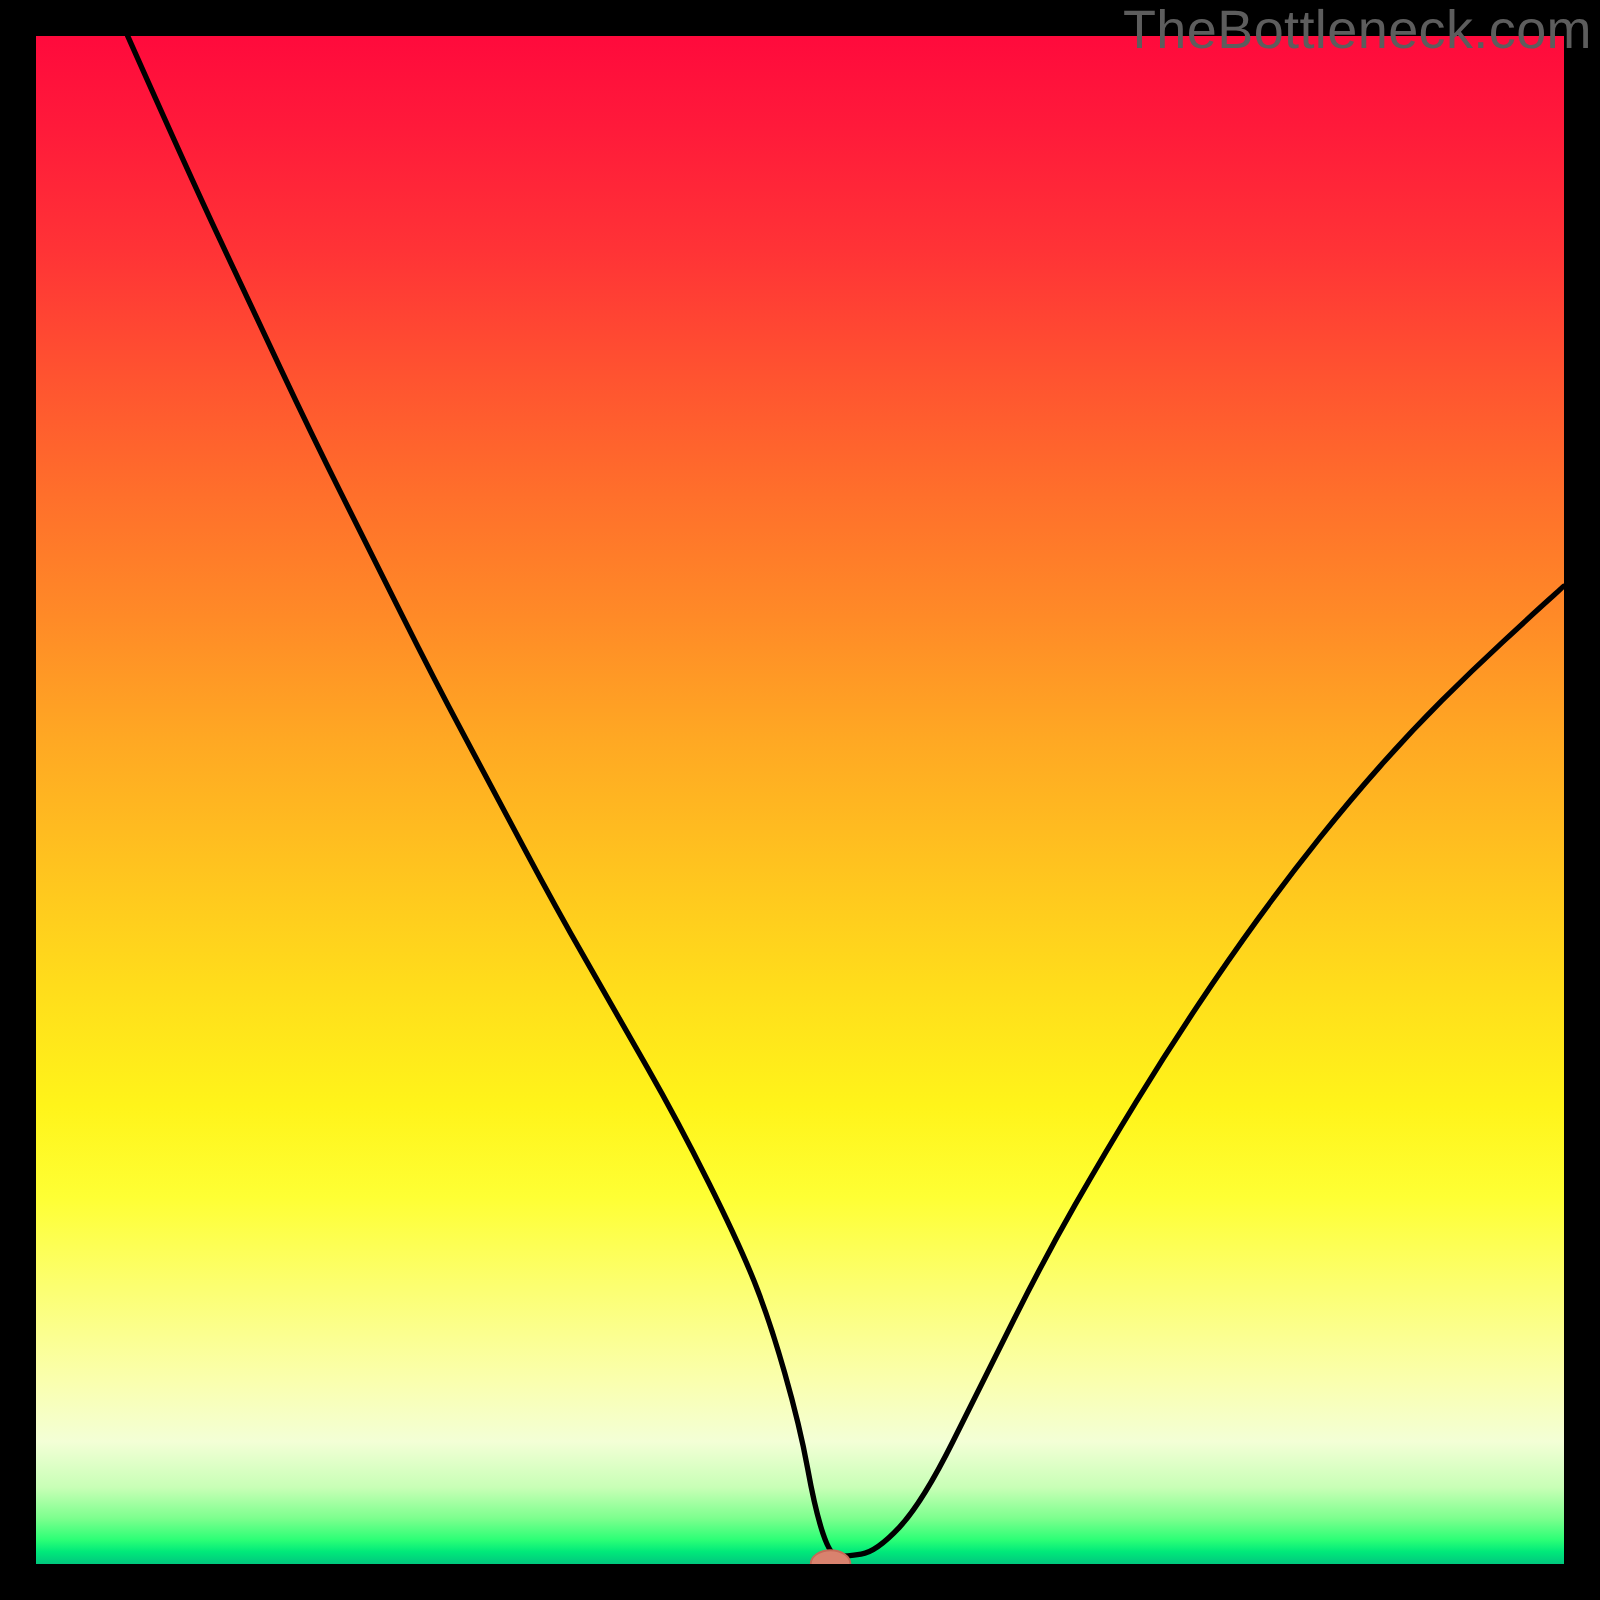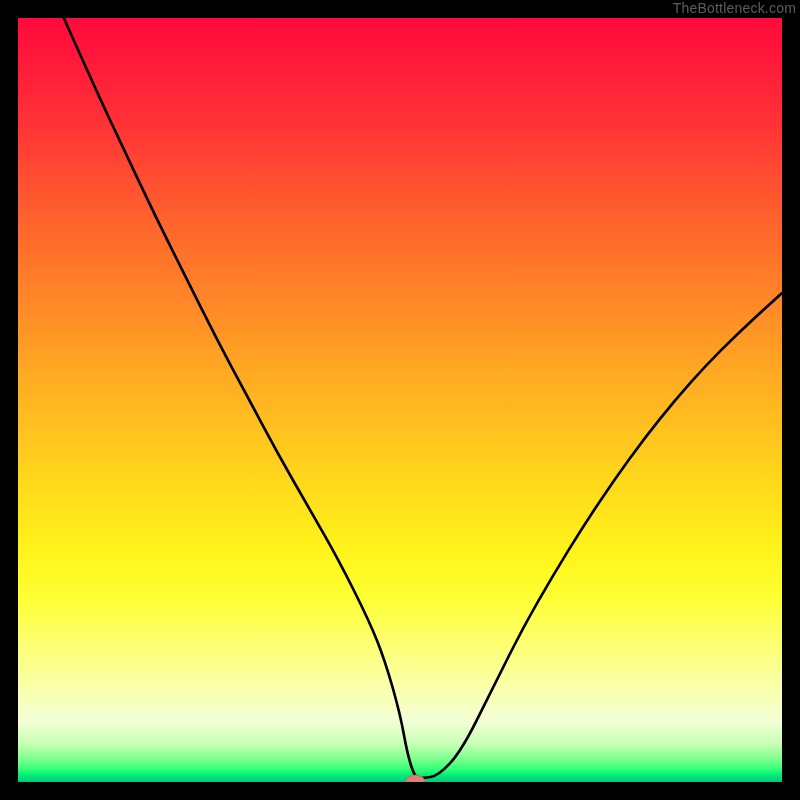--- a/index.html
+++ b/index.html
@@ -50,21 +50,21 @@
     left: 0;
     top: 0;
     width: 764px;
     height: 764px;
   }
   .watermark {
     position: absolute;
     top: 0;
     right: 4px;
     color: #5d5d5d;
-    font-size: 14px;
+    font-size: 27px;
     letter-spacing: 0.2px;
     font-weight: 400;
     text-align: right;
   }
 </style>
 </head>
 <body>
 
 <div class="frame">
 

